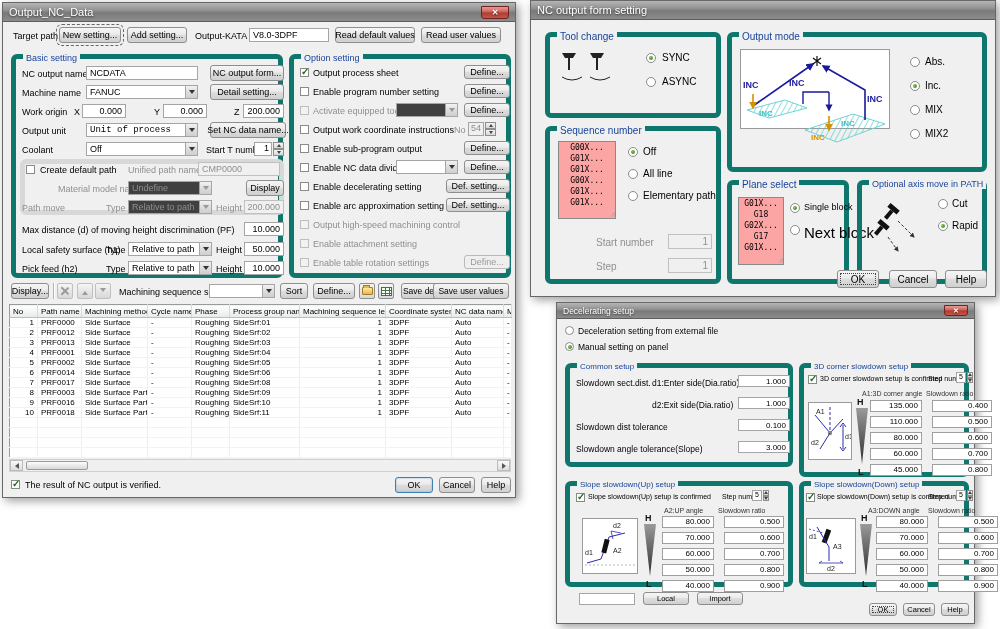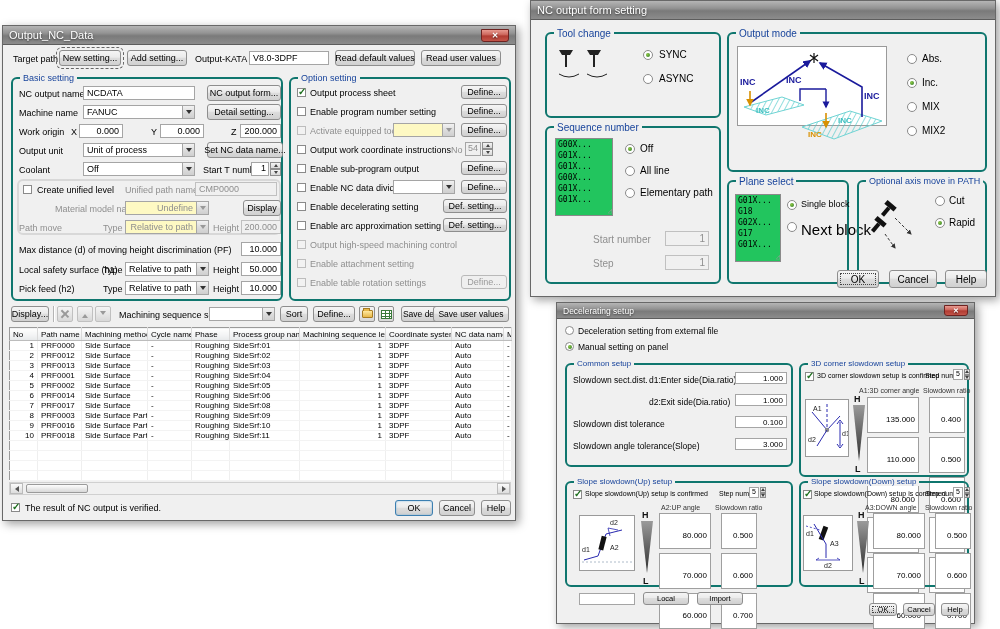--- a/index.html
+++ b/index.html
@@ -4,54 +4,54 @@
 <style>
 *{margin:0;padding:0;box-sizing:border-box;}
 html,body{width:1000px;height:629px;background:#fff;font-family:"Liberation Sans",sans-serif;color:#000;overflow:hidden;}
 .abs{position:absolute;}
 .dialog{position:absolute;background:#f0f0f0;border:1px solid #686868;box-shadow:3px 3px 9px rgba(0,0,0,.38);}
 .titlebar{height:19px;background:linear-gradient(#b5b5b5,#939393 40%,#7a7a7a 55%,#8c8c8c);display:flex;align-items:center;padding:0 6px;color:#fff;text-shadow:0 1px 2px rgba(0,0,0,.6);border-bottom:1px solid #5d5d5d;}
 .closebtn{margin-left:auto;width:28px;height:13px;border:1px solid #6e2321;border-radius:0 0 3px 3px;background:linear-gradient(#e89a90,#cf6a60 40%,#b13c32 55%,#c4554a);color:#fff;font-size:8px;line-height:11px;text-align:center;font-weight:bold;}
 .content{position:relative;width:100%;}
 .lb{position:absolute;white-space:nowrap;}
 .dis{color:#8f8f8f;}
-.group{position:absolute;border:2px solid #0f766e;border-radius:6px;}
+.group{position:absolute;border:5px solid #0f766e;border-radius:6px;}
 .legend{position:absolute;top:-6px;left:7px;background:#f0f0f0;padding:0 3px;color:#17439b;white-space:nowrap;}
 .btn{position:absolute;display:flex;align-items:center;justify-content:center;background:linear-gradient(#f5f5f5,#ebebeb 45%,#dddddd 50%,#d0d0d0);border:1px solid #8e8e8e;border-radius:3px;white-space:nowrap;cursor:default;}
 .btn.dis{color:#9a9a9a;border-color:#b9b9b9;background:#efefef;}
 .btn.def{border:1px solid #3c7fb1;box-shadow:0 0 2px #7cb3d8 inset;}
 .btn.foc{outline:1px dotted #444;outline-offset:-4px;}
 .btn.marq{outline:1px dashed #666;outline-offset:2px;}
 .field{position:absolute;background:#fff;border:1px solid #a5a5a5;display:flex;align-items:center;padding:0 3px;overflow:hidden;white-space:nowrap;}
 .field.num{justify-content:flex-end;}
 .field.fdis{background:#f0f0f0;color:#8f8f8f;border-color:#c0c0c0;}
 .dd{position:absolute;background:#fff;border:1px solid #a5a5a5;display:flex;align-items:center;overflow:hidden;}
 .dd .t{flex:1;padding:0 3px;white-space:nowrap;overflow:hidden;}
 .dd .a{width:12px;align-self:stretch;border-left:1px solid #a5a5a5;background:linear-gradient(#f2f2f2,#ddd 50%,#cfcfcf);display:flex;align-items:center;justify-content:center;}
 .dd .a i{width:0;height:0;border:3px solid transparent;border-top:4px solid #333;margin-top:3px;}
-.dd.fdis{background:#fef9c3;text-align:right;}.dd.fdis .t{color:#8f8f8f;}.dd.fdis .a i{border-top-color:#999;}
+.dd.fdis{background:#404040;}.dd.fdis .t{color:#8f8f8f;}.dd.fdis .a i{border-top-color:#999;}
 .cb{position:absolute;width:10px;height:10px;border:1px solid #8a8a8a;background:#fff;}
 .cb.ck::after{content:"✓";position:absolute;left:0px;top:-3px;font-size:10px;color:#1c6e1c;font-weight:bold;}
 .cb.cdis{border-color:#bdbdbd;background:#f2f2f2;}
 .rd{position:absolute;width:10px;height:10px;border:1px solid #8a8a8a;border-radius:50%;background:#fff;}
 .rd.sel::after{content:"";position:absolute;left:2px;top:2px;width:4px;height:4px;border-radius:50%;background:radial-gradient(circle at 35% 35%,#8cc63f,#2d7a2d);}
 .spin{position:absolute;display:flex;}
 .spin .v{background:#fff;border:1px solid #a5a5a5;flex:1;text-align:right;padding:0 2px;}
 .spin.sdis .v{background:#f0f0f0;color:#8f8f8f;}
 .spin .bb{display:flex;flex-direction:column;width:11px;margin-left:1px;}
 .spin .bb i{flex:1;border:1px solid #8e8e8e;background:linear-gradient(#f4f4f4,#d8d8d8);display:flex;align-items:center;justify-content:center;}
 .spin .bb i::after{content:"";width:0;height:0;border:2px solid transparent;}
 .spin .bb i.up::after{border-bottom:3px solid #444;margin-top:-2px;}
 .spin .bb i.dn::after{border-top:3px solid #444;margin-bottom:-2px;}
-.listbox{position:absolute;background:#22c55e;border:1px solid #8a8a8a;overflow:hidden;font-family:"DejaVu Sans Mono",monospace;}
+.listbox{position:absolute;background:#fca5a5;border:1px solid #8a8a8a;overflow:hidden;font-family:"DejaVu Sans Mono",monospace;text-align:center;}
 .listbox div{padding:0 2px;white-space:nowrap;}
 .listbox::after{content:"◿";position:absolute;right:0;bottom:-2px;font-size:7px;color:#999;}
 .sep{position:absolute;width:1px;background:#b5b5b5;box-shadow:1px 0 0 #fff;}
 
-#d1{left:2px;top:2px;width:514px;height:496px;font-size:9px;margin-top:23px;}
+#d1{left:2px;top:2px;width:514px;height:496px;font-size:9px;}
 #d1 .titlebar{font-size:11px;}
 #d1 .btn{height:16px;font-size:9px;padding:0 4px;}
 #d1 .field,#d1 .dd{height:14px;font-size:9px;}
 #d1 .cb,#d1 .rd{width:9px;height:9px;}
 #d1 .spin{height:14px;font-size:9px;}
 .nc-table{position:absolute;border-collapse:collapse;table-layout:fixed;background:#fff;font-size:8px;border:1px solid #9a9a9a;}
 .nc-table th{font-weight:normal;text-align:left;background:linear-gradient(#fefefe,#f2f3f4 60%,#e6e8ea);border-right:1px solid #d9d9d9;border-bottom:1px solid #bcbcbc;padding:0 3px;height:13px;white-space:nowrap;overflow:hidden;}
 .nc-table td{border-right:1px solid #efefef;border-bottom:1px solid #f3f3f3;padding:0 3px;height:10px;white-space:nowrap;overflow:hidden;}
 .nc-table td.c0,.nc-table td.c6{text-align:right;}
 .hscroll{position:absolute;height:13px;background:#f0f0f0;border:1px solid #d0d0d0;display:flex;align-items:center;}
@@ -80,23 +80,23 @@
 
 #d3{left:556px;top:302px;width:419px;height:322px;font-size:8.5px;}
 #d3 .titlebar{height:16px;font-size:8.5px;}
 #d3 .btn{font-size:7.5px;height:13px;padding:0 3px;}
 #d3 .field{height:12px;font-size:8px;}
 #d3 .cb,#d3 .rd{width:9px;height:9px;}
 #d3 .spin{height:12px;font-size:8px;}
 #d3 .legend{font-size:8px;}
 .vrows{position:absolute;}
 .vrows .prow{display:flex;gap:10px;margin-bottom:4px;}
-.vrows .prow span{display:block;background:#fff;border:1px solid #9f9f9f;height:12px;text-align:right;padding:17px 3px;font-size:8px;line-height:10px;}
+.vrows .prow span{display:block;background:#fff;border:1px solid #9f9f9f;height:12px;text-align:right;padding:0 3px;font-size:8px;line-height:10px;}
 .vrows .prow .c0{width:52px;}
-.vrows .prow .c1{width:36px;}
+.vrows .prow .c1{width:60px;}
 .diagbox{position:absolute;background:#fff;border:1px solid #9a9a9a;}
 .hdr{position:absolute;white-space:nowrap;color:#333;}
 svg text{font-family:"Liberation Sans",sans-serif;}
 </style>
 </head>
 <body>
 
 <div class="dialog" id="d1">
   <div class="titlebar">
     <span>Output_NC_Data</span>
@@ -125,21 +125,21 @@
         </div>
       <div class="btn" style="left:194px;top:25px;width:74px;">Detail setting...</div>
       <span class="lb" style="left:6px;top:48px;">Work origin</span>
       <span class="lb" style="left:58px;top:48px;">X</span>
       <div class="field num" style="left:66px;top:45px;width:44px;">0.000</div>
       <span class="lb" style="left:138px;top:48px;">Y</span>
       <div class="field num" style="left:147px;top:45px;width:44px;">0.000</div>
       <span class="lb" style="left:218px;top:48px;">Z</span>
       <div class="field num" style="left:227px;top:45px;width:41px;">200.000</div>
       <span class="lb" style="left:6px;top:67px;">Output unit</span>
-      <div class="dd" style="left:70px;top:64px;width:112px;height:14px;">
+      <div class="dd" style="left:70px;top:64px;width:112px;height:14px;font-family:Liberation Mono, monospace;">
           <span class="t">Unit of process</span>
           <span class="a">
             <i></i>
           </span>
         </div>
       <div class="btn" style="left:194px;top:63px;width:76px;">Set NC data name...</div>
       <span class="lb" style="left:6px;top:86px;">Coolant</span>
       <div class="dd" style="left:70px;top:83px;width:112px;height:14px;">
           <span class="t">Off</span>
           <span class="a">
@@ -149,21 +149,21 @@
       <span class="lb" style="left:190px;top:86px;">Start T number</span>
       <div class="spin" style="left:238px;top:83px;width:30px;">
           <span class="v">1</span>
           <span class="bb">
             <i class="up"></i>
             <i class="dn"></i>
           </span>
         </div>
       <div class="group" style="left:4px;top:100px;width:264px;height:56px;border-color:#d8d8d8;"></div>
       <span class="cb" style="left:10px;top:106px;"></span>
-      <span class="lb" style="left:24px;top:106px;">Create unified level</span>
+      <span class="lb" style="left:24px;top:106px;">Create default path</span>
       <span class="lb dis" style="left:112px;top:106px;">Unified path name</span>
       <div class="field fdis" style="left:182px;top:103px;width:82px;">CMP0000</div>
       <span class="lb dis" style="left:42px;top:125px;">Material model name</span>
       <div class="dd fdis" style="left:112px;top:122px;width:84px;height:14px;">
           <span class="t">Undefine</span>
           <span class="a">
             <i></i>
           </span>
         </div>
       <div class="btn" style="left:230px;top:121px;width:38px;">Display</div>

